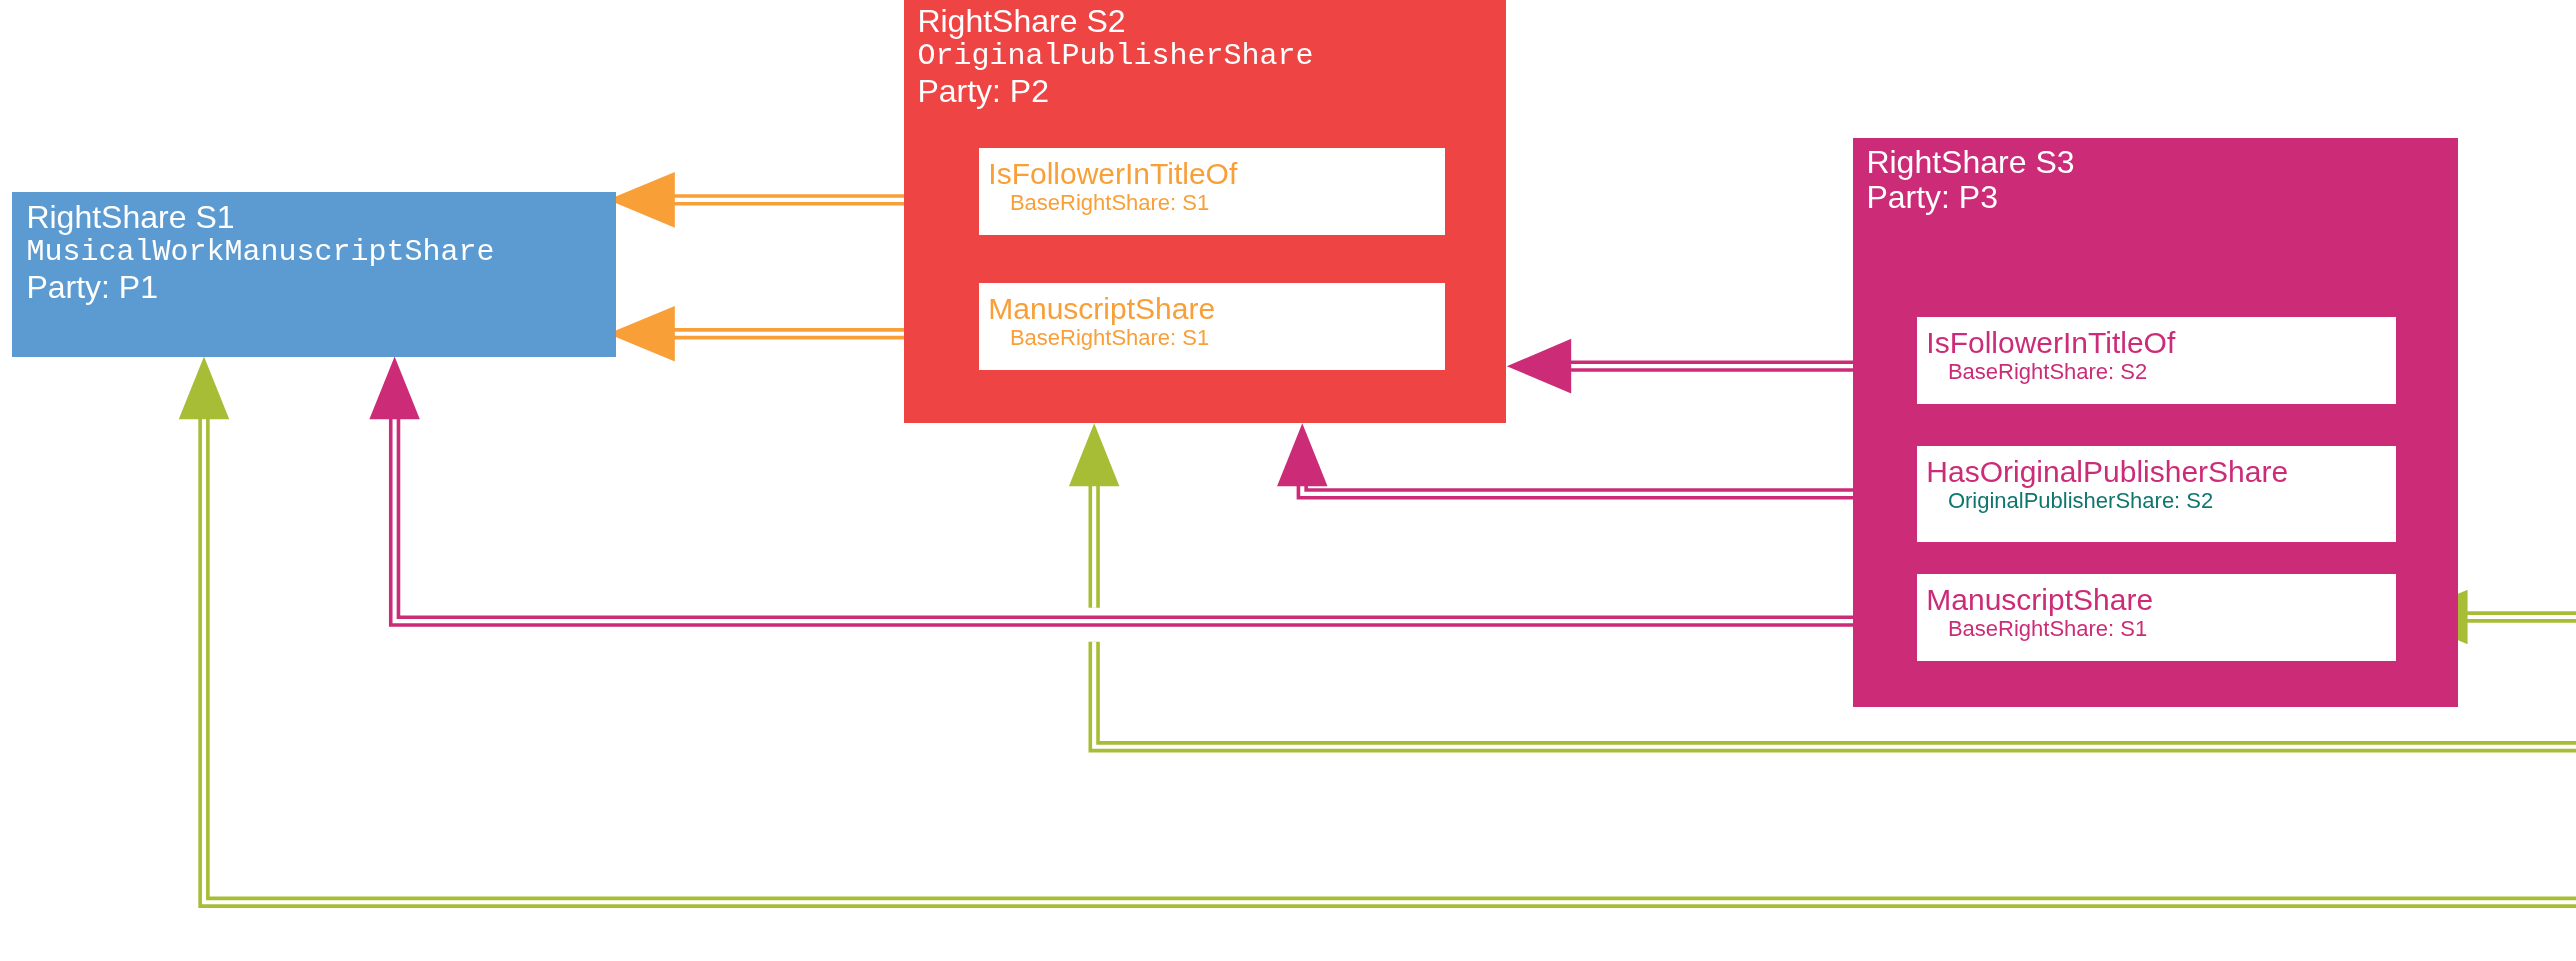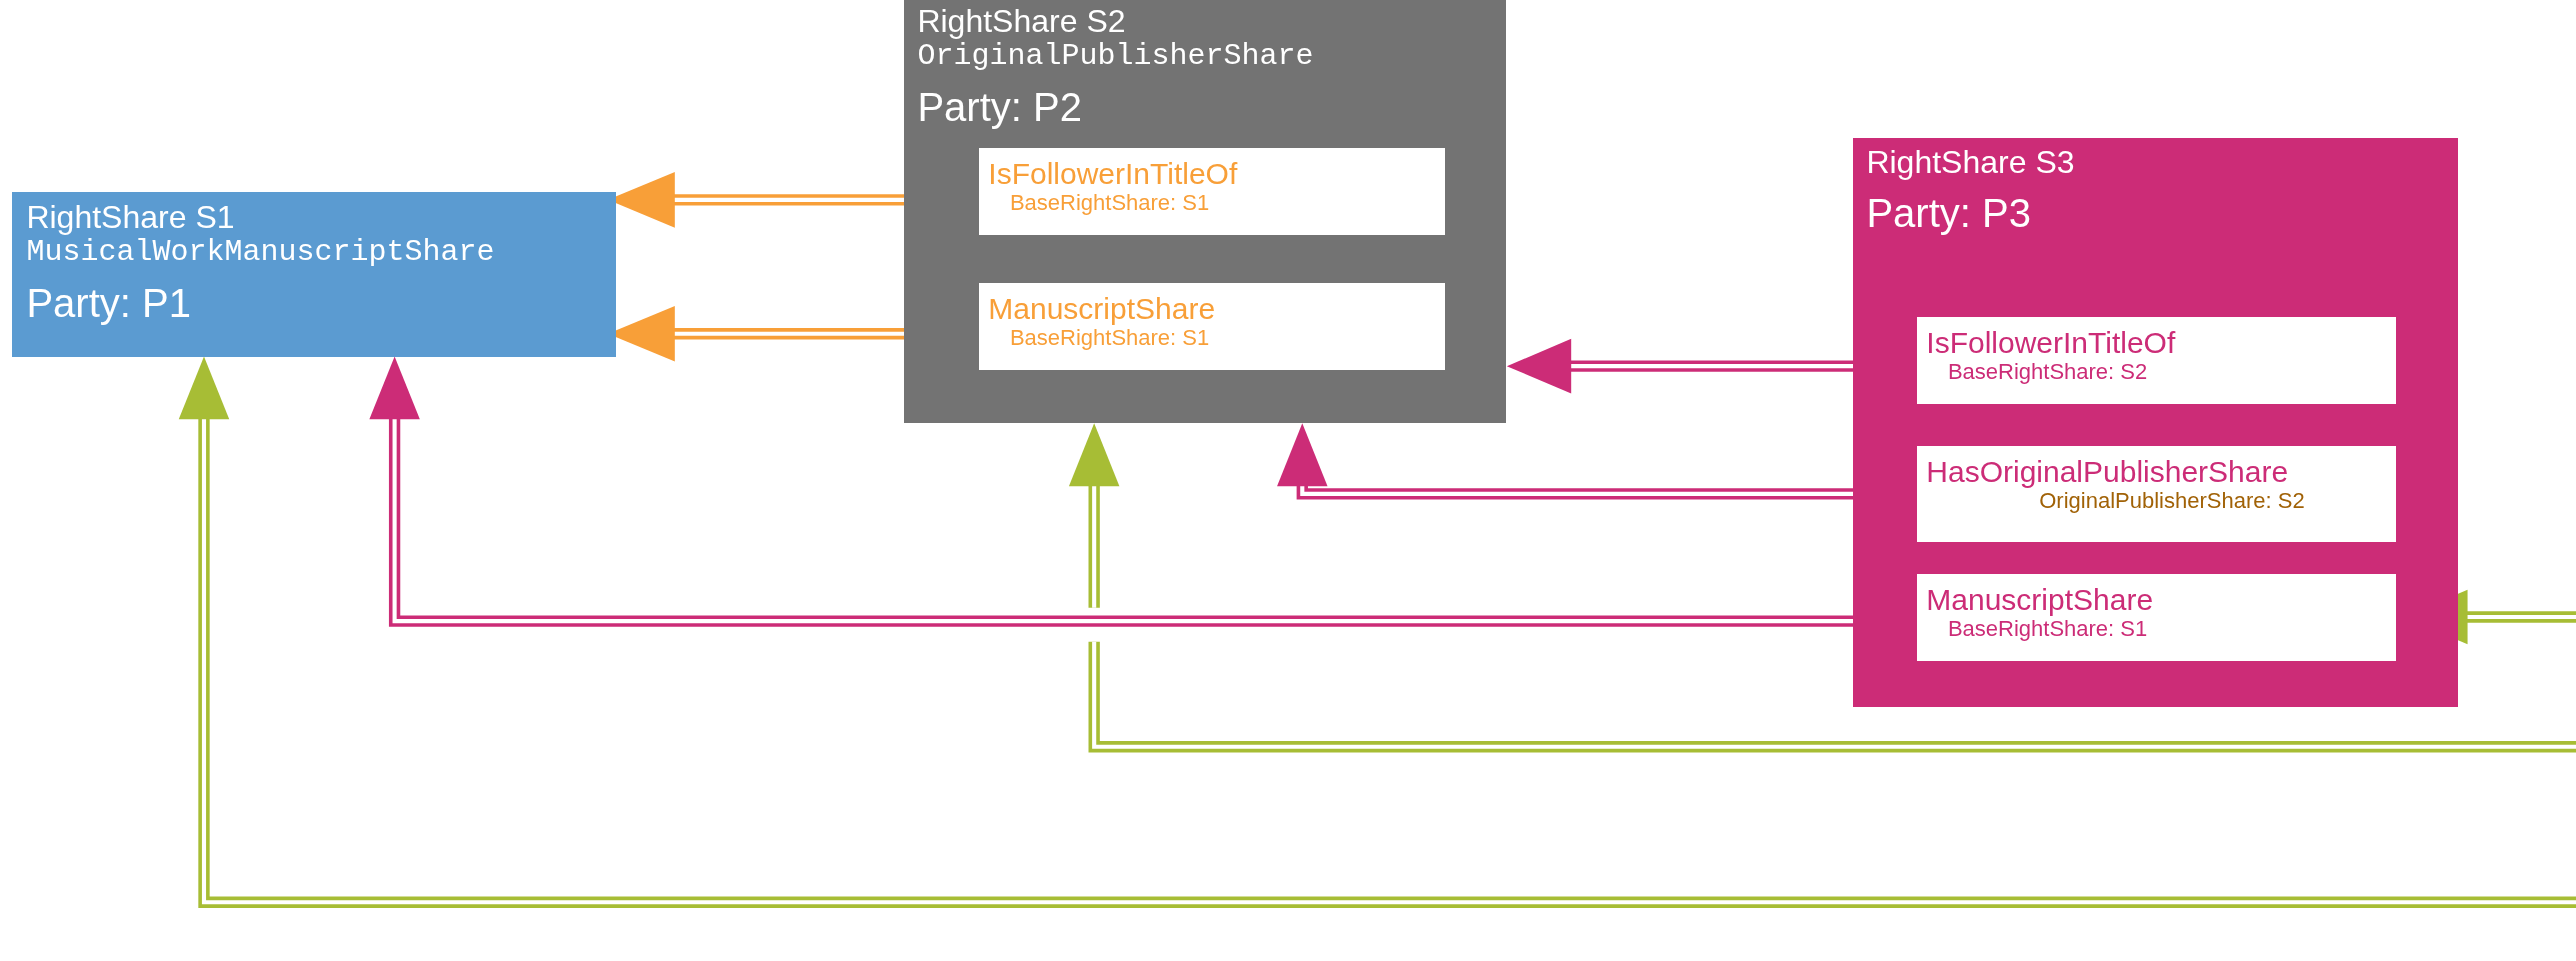--- a/index.html
+++ b/index.html
@@ -3,21 +3,21 @@
 <meta charset="utf-8">
 <style>
   html,body{margin:0;padding:0;background:#ffffff;}
   body{font-family:"Liberation Sans",sans-serif;}
   #stage{position:relative;width:3316px;height:961px;background:#ffffff;overflow:hidden;}
   svg.edges{position:absolute;left:0;top:0;width:3316px;height:961px;pointer-events:none;}
 
   .share-box{position:absolute;box-sizing:border-box;}
   .share-title{font-family:"Liberation Sans",sans-serif;font-size:32px;color:#ffffff;line-height:1.08;white-space:nowrap;}
   .share-type{font-family:"Liberation Mono",monospace;font-size:30px;color:#ffffff;line-height:1.18;white-space:nowrap;}
-  .share-party{font-family:"Liberation Sans",sans-serif;font-size:40px;color:#ffffff;line-height:1.08;white-space:nowrap;margin-top:12px;}
+  .share-party{font-family:"Liberation Sans",sans-serif;font-size:32px;color:#ffffff;line-height:1.08;white-space:nowrap;}
 
   .prop-box{position:absolute;box-sizing:border-box;background:#ffffff;}
   .prop-name{font-family:"Liberation Sans",sans-serif;font-size:30px;line-height:1.12;white-space:nowrap;}
   .prop-val{font-family:"Liberation Sans",sans-serif;font-size:22px;line-height:1.12;white-space:nowrap;padding-left:21.6px;}
 </style>
 </head>
 <body>
 
 <div id="stage">
 
@@ -73,21 +73,21 @@
       <path d="M 396 692 L 347 814 L 445 814 Z" fill="#a7bd35"></path>
     </g>
   </svg>
 
   <div class="share-box" style="left:12px;top:192px;width:604px;height:165px;background:#5b9bd1;padding:8.2px 14.4px;">
     <div class="share-title">RightShare S1</div>
     <div class="share-type">MusicalWorkManuscriptShare</div>
     <div class="share-party">Party: P1</div>
   </div>
 
-  <div class="share-box" style="left:904px;top:0px;width:602px;height:423px;background:#737373;">
+  <div class="share-box" style="left:904px;top:0px;width:602px;height:423px;background:#ef4444;">
     <div style="padding:4.1px 13.4px 0 13.4px;">
       <div class="share-title">RightShare S2</div>
       <div class="share-type">OriginalPublisherShare</div>
       <div class="share-party">Party: P2</div>
     </div>
 
     <div class="prop-box" style="left:75px;top:148px;width:466px;height:87px;padding:9.3px 0 0 9.3px;">
       <div class="prop-name" style="color:#f89f38;">IsFollowerInTitleOf</div>
       <div class="prop-val" style="color:#f89f38;">BaseRightShare: S1</div>
     </div>
@@ -104,21 +104,21 @@
       <div class="share-party">Party: P3</div>
     </div>
 
     <div class="prop-box" style="left:64px;top:179px;width:479px;height:87px;padding:9.3px 0 0 9.3px;">
       <div class="prop-name" style="color:#cc2c77;">IsFollowerInTitleOf</div>
       <div class="prop-val" style="color:#cc2c77;">BaseRightShare: S2</div>
     </div>
 
     <div class="prop-box" style="left:64px;top:308px;width:479px;height:96px;padding:9.3px 0 0 9.3px;">
       <div class="prop-name" style="color:#cc2c77;">HasOriginalPublisherShare</div>
-      <div class="prop-val" style="color:#a16207;text-align:center;">OriginalPublisherShare: S2</div>
+      <div class="prop-val" style="color:#0f766e;">OriginalPublisherShare: S2</div>
     </div>
 
     <div class="prop-box" style="left:64px;top:436px;width:479px;height:87px;padding:9.3px 0 0 9.3px;">
       <div class="prop-name" style="color:#cc2c77;">ManuscriptShare</div>
       <div class="prop-val" style="color:#cc2c77;">BaseRightShare: S1</div>
     </div>
   </div>
 
 </div>
 

